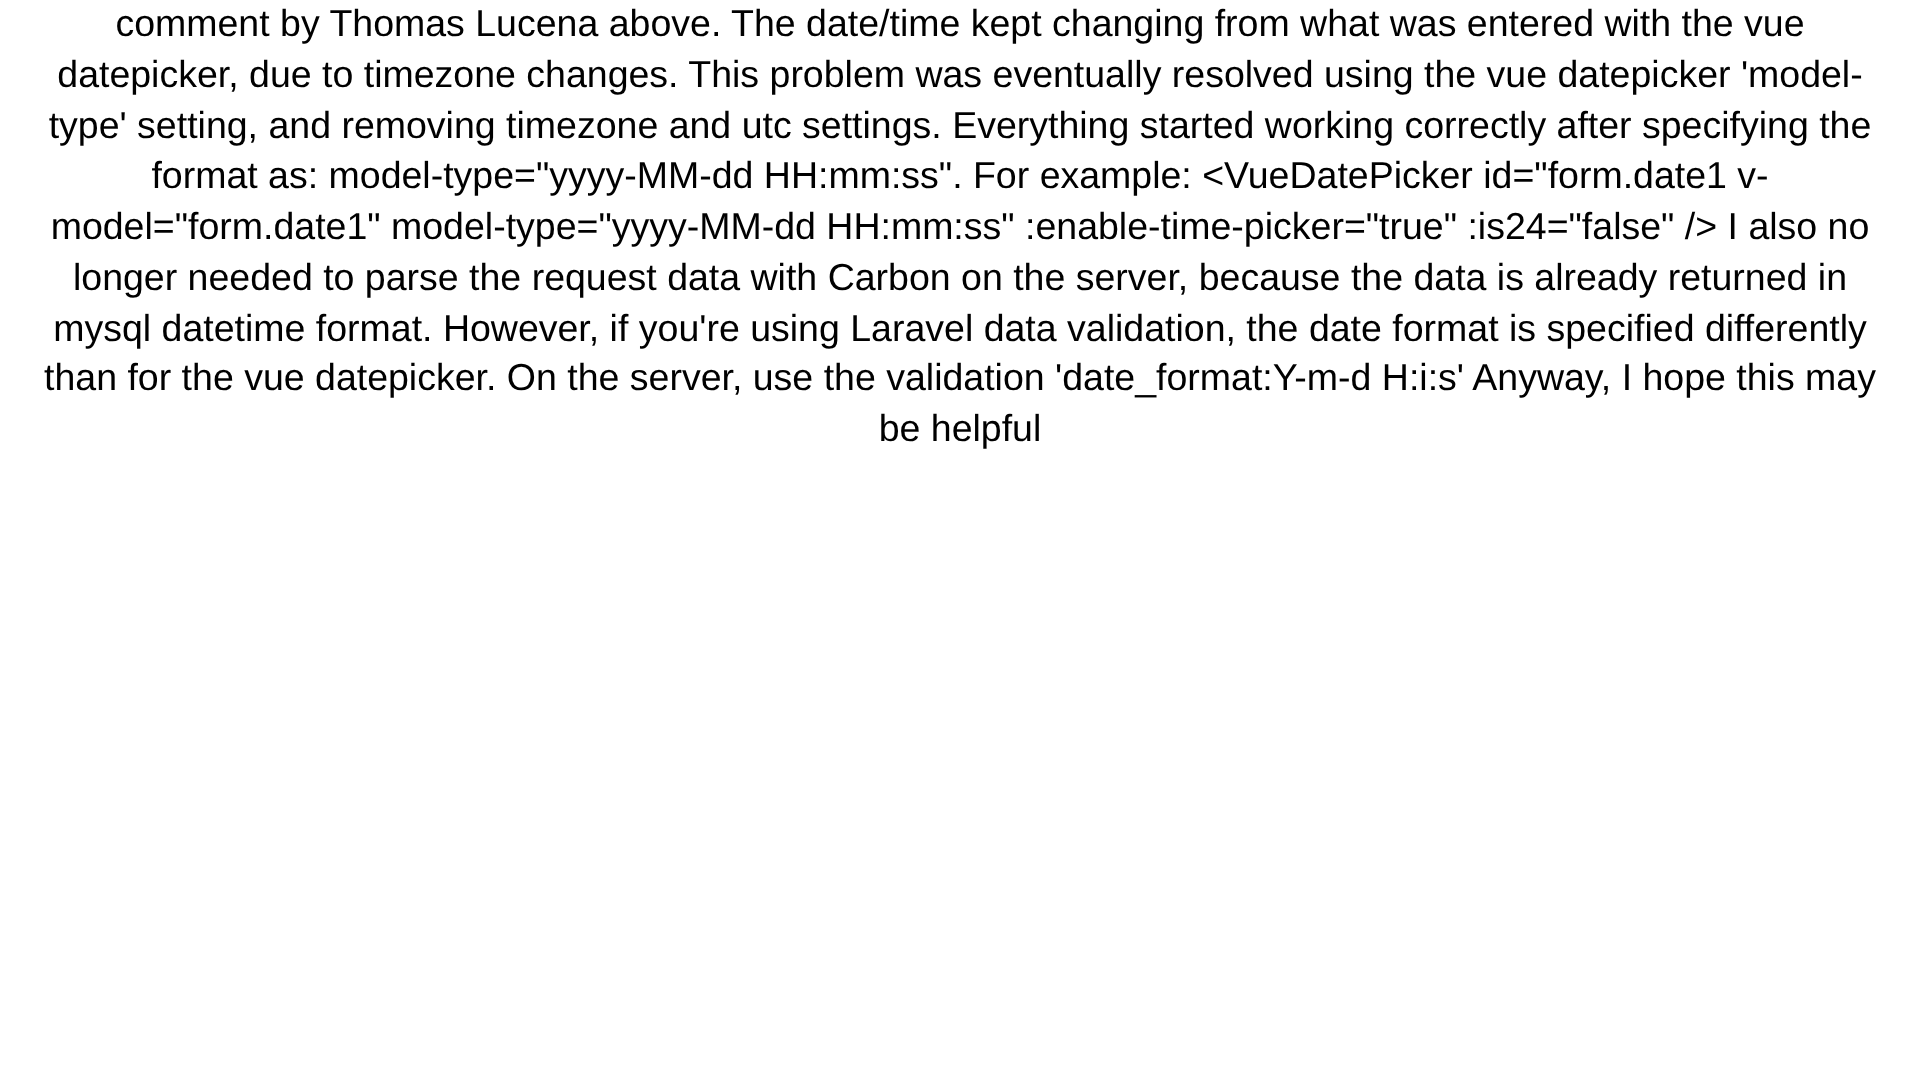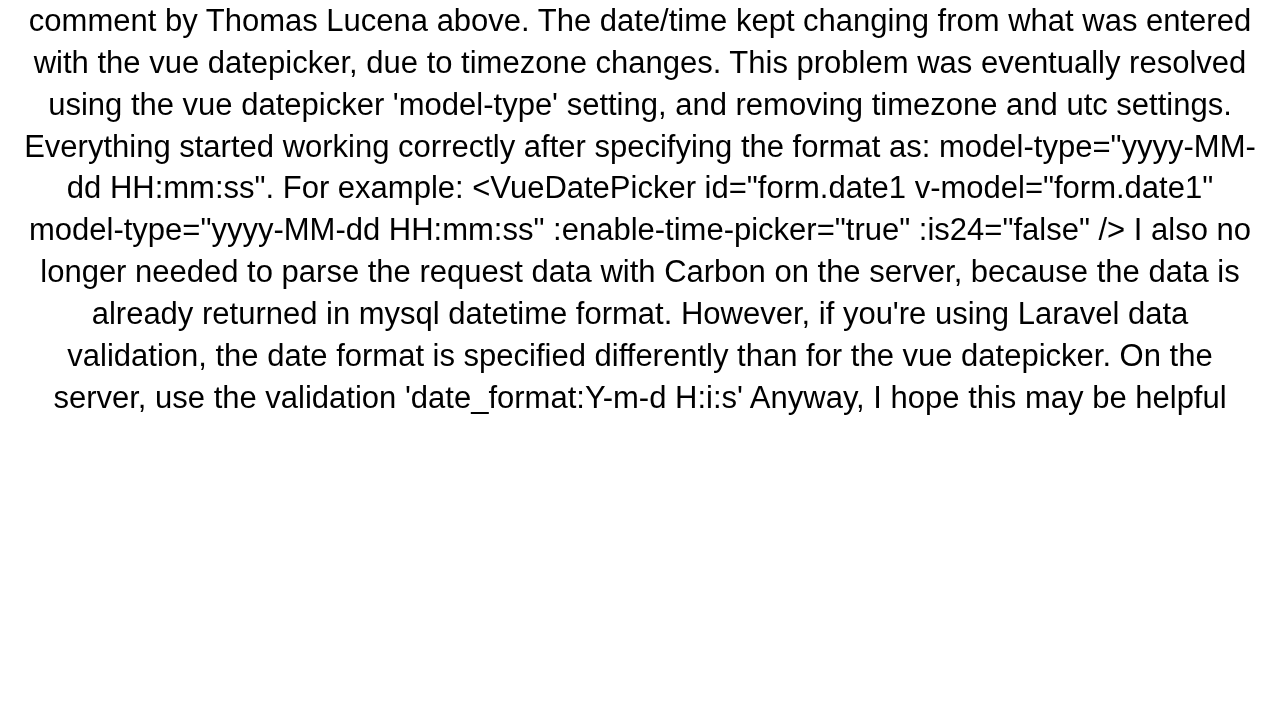--- a/index.html
+++ b/index.html
@@ -9,21 +9,21 @@
     }
     body {
       width: 1280px;
       height: 720px;
       background: #ffffff;
       font-family: Arial, Helvetica, sans-serif;
       padding: 0 20px;
       overflow: hidden;
     }
     .comment-text {
-      font-size: 31px;
+      font-size: 25px;
       line-height: 1.35;
       color: #000000;
       text-align: center;
       font-weight: 400;
       letter-spacing: 0px;
     }
   </style>
 </head>
 <body>
 

